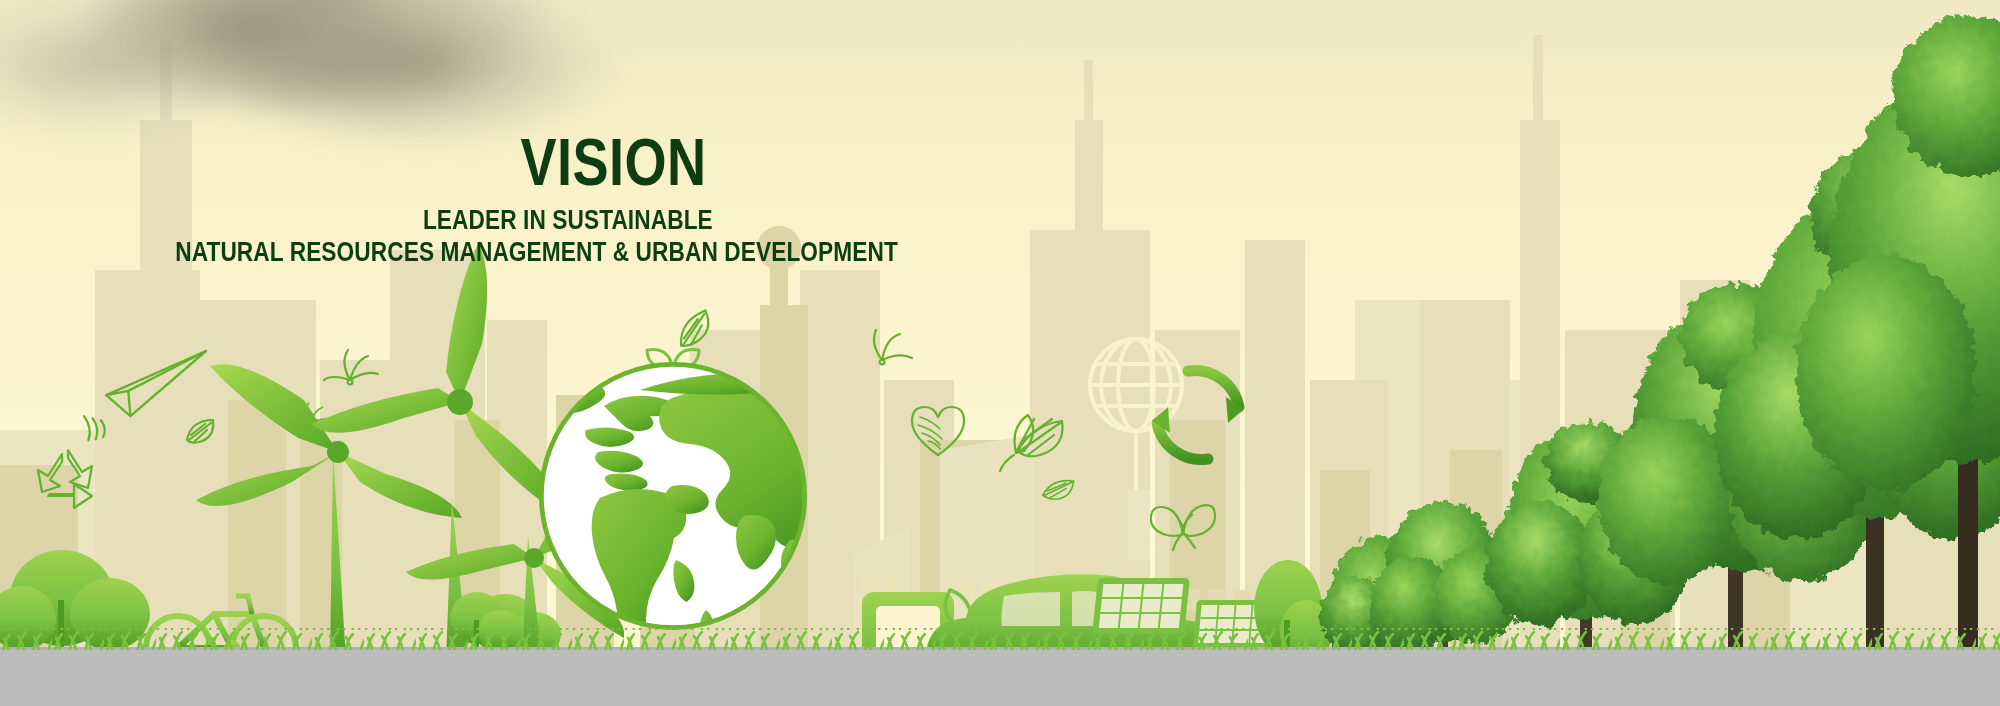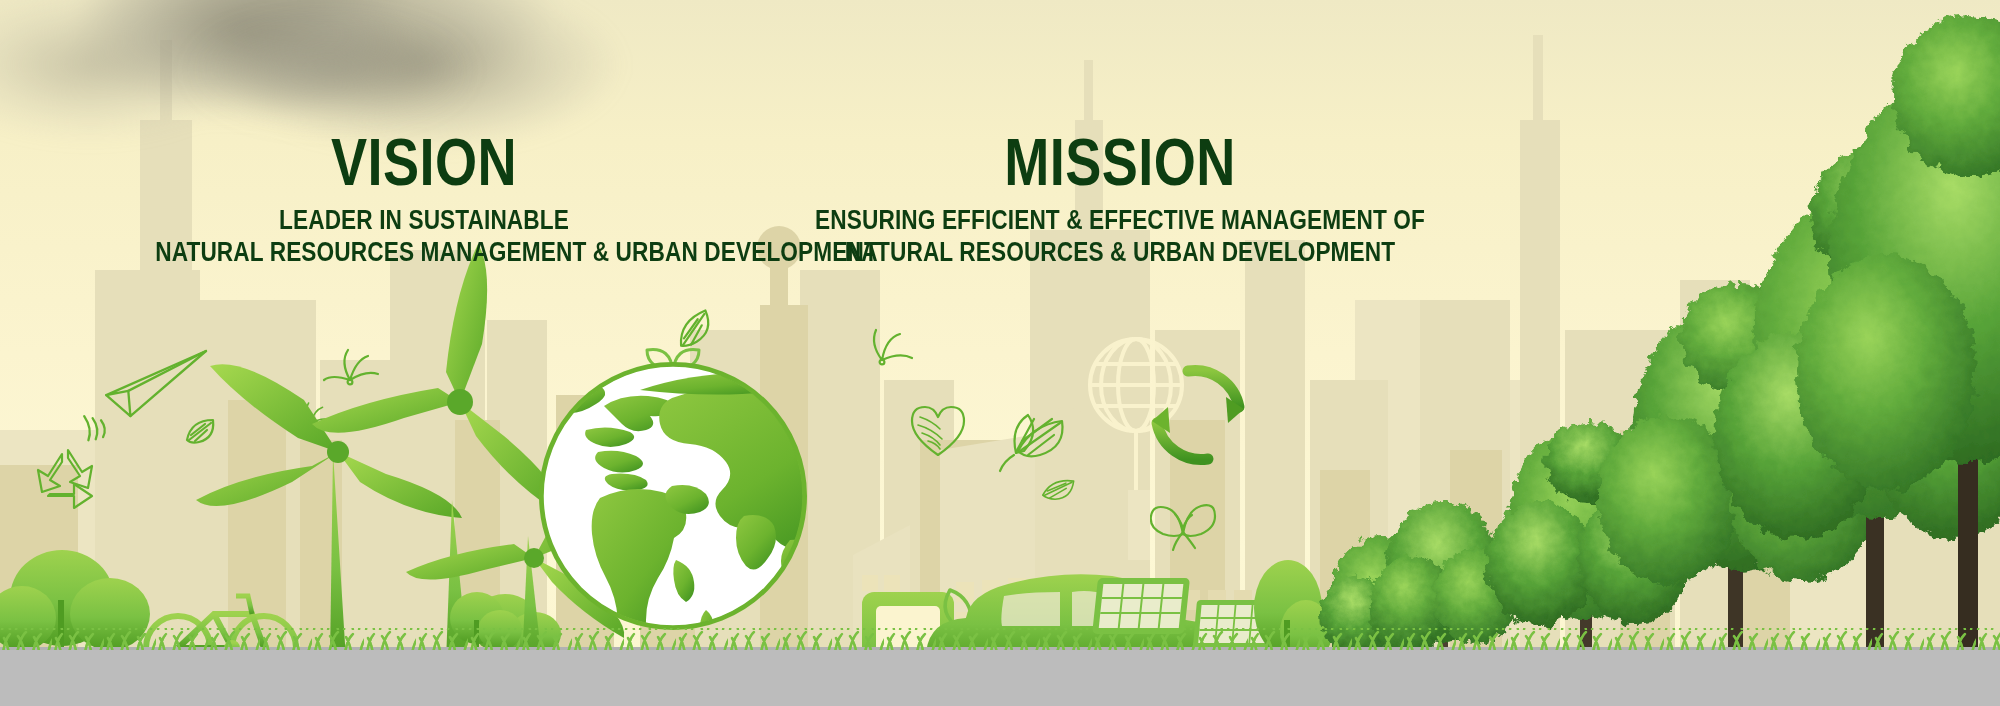--- a/index.html
+++ b/index.html
@@ -532,25 +532,20 @@
                    M47 30 q2 -15 6 -21" fill="none" stroke="#7ac143" stroke-width="2.4" stroke-linecap="round"></path>
         </pattern>
       </defs>
       <rect x="0" y="656" width="2000" height="50" fill="url(#gr)"></rect>
       <rect x="0" y="628" width="2000" height="30" fill="url(#blades)"></rect>
       <rect x="0" y="636" width="2000" height="22" fill="url(#blades)" opacity=".7"></rect>
     </svg>
   </div>
   <div style="position:absolute;left:0;bottom:0;width:2000px;height:56px;background:#bcbcbc;"></div>
 
-  <div class="block" style="left:104px;top:132px;width:640px;">
+  <div class="block" style="left:124px;top:132px;width:640px;text-align:right;">
     <div class="htitle">VISION</div>
     <div class="sub" style="margin-top:12px;">LEADER IN SUSTAINABLE</div>
     <div class="sub">NATURAL RESOURCES MANAGEMENT &amp; URBAN DEVELOPMENT</div>
   </div>
 
-  <div class="block" style="left:680px;top:132px;width:880px;">
-    <div class="htitle">MISSION</div>
-    <div class="sub" style="margin-top:12px;">ENSURING EFFICIENT &amp; EFFECTIVE MANAGEMENT OF</div>
-    <div class="sub">NATURAL RESOURCES &amp; URBAN DEVELOPMENT</div>
-  </div>
 
 </div>
 
 </body></html>

